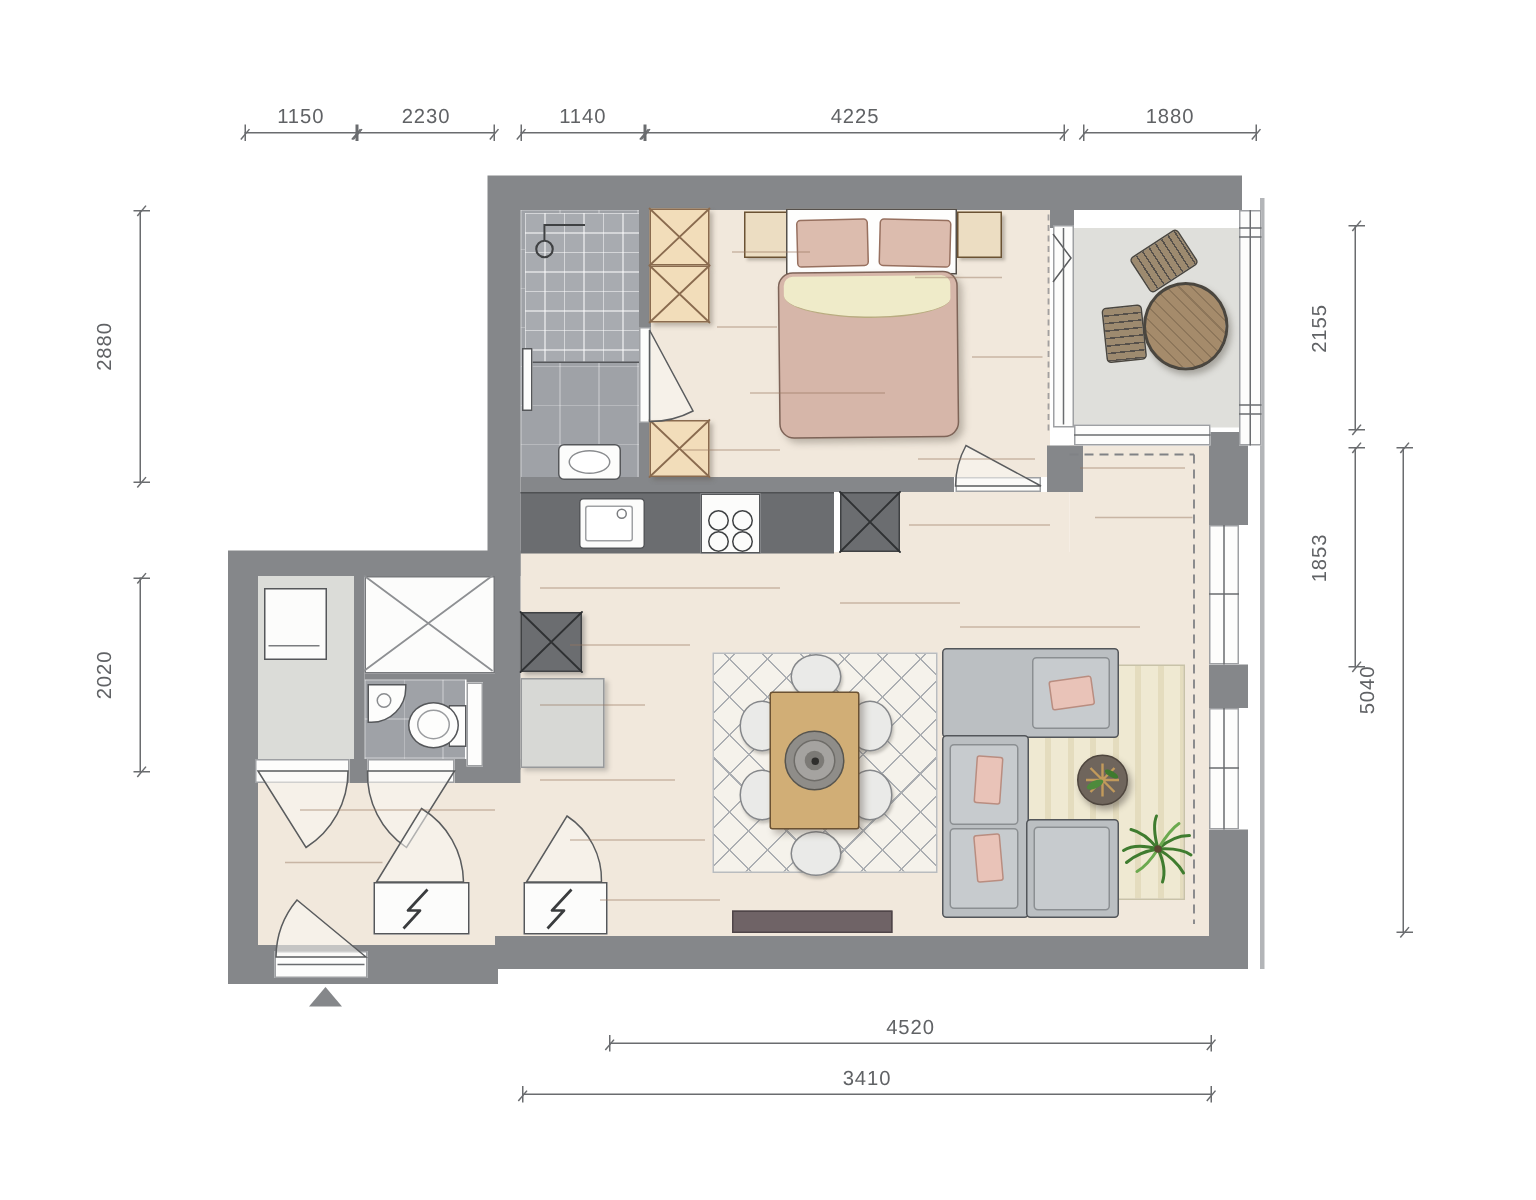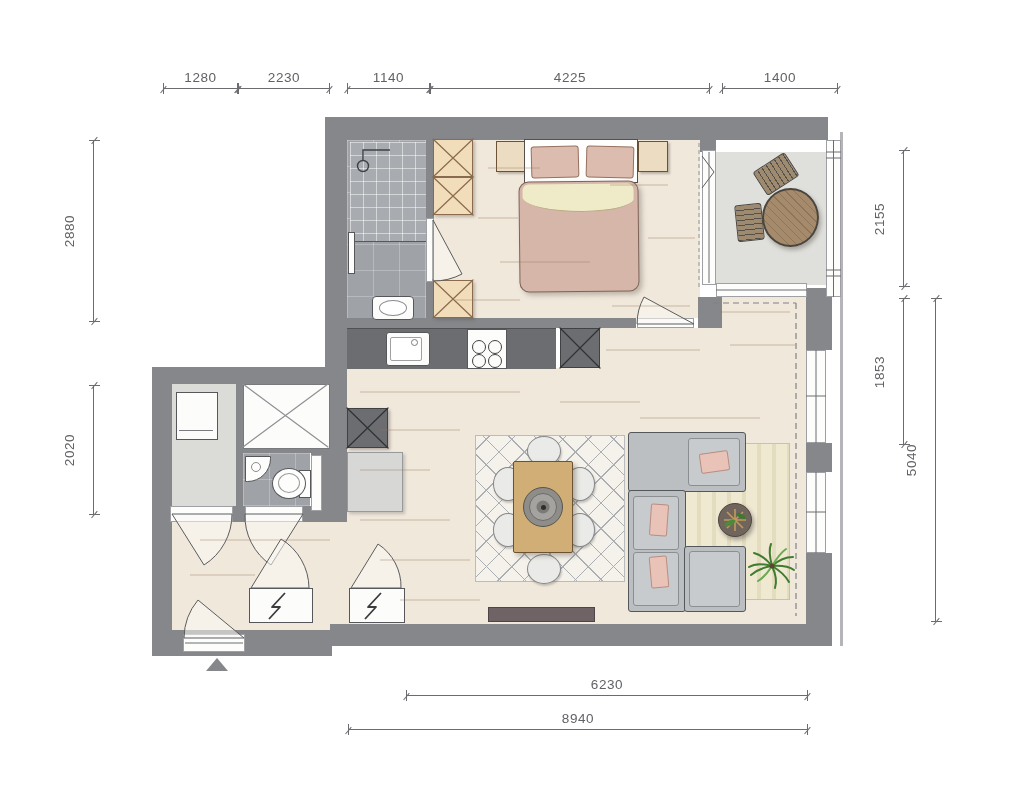--- a/index.html
+++ b/index.html
@@ -243,41 +243,41 @@
       <path d="M488,168 H540 M610,185 H668 M478,218 H518 M648,238 H695 M500,262 H590 M455,300 H520 M612,306 H690"></path>
       <path d="M720,312 H790 M730,345 H795"></path>
       <path d="M360,392 H520 M560,402 H640 M380,430 H460 M640,418 H760 M360,470 H430 M360,520 H450 M380,560 H470 M400,600 H480 M606,350 H700"></path>
       <path d="M200,540 H330 M190,575 H255"></path>
     </g>
   </svg>
 
   <div class="dim dim-h" style="left:163px;top:88px;width:75px;">
     <span class="sl l"></span>
       <span class="sl r"></span>
-    <span class="lbl">1280</span>
+    <span class="lbl">1150</span>
   </div>
   <div class="dim dim-h" style="left:238px;top:88px;width:92px;">
     <span class="sl l"></span>
       <span class="sl r"></span>
     <span class="lbl">2230</span>
   </div>
   <div class="dim dim-h" style="left:347px;top:88px;width:83px;">
     <span class="sl l"></span>
       <span class="sl r"></span>
     <span class="lbl">1140</span>
   </div>
   <div class="dim dim-h" style="left:430px;top:88px;width:280px;">
     <span class="sl l"></span>
       <span class="sl r"></span>
     <span class="lbl">4225</span>
   </div>
   <div class="dim dim-h" style="left:722px;top:88px;width:116px;">
     <span class="sl l"></span>
       <span class="sl r"></span>
-    <span class="lbl">1400</span>
+    <span class="lbl">1880</span>
   </div>
 
   <div class="dim dim-v" style="left:93px;top:140px;height:182px;">
     <span class="sl t"></span>
       <span class="sl b"></span>
     <span class="lbl">2880</span>
   </div>
   <div class="dim dim-v" style="left:93px;top:385px;height:130px;">
     <span class="sl t"></span>
       <span class="sl b"></span>
@@ -296,21 +296,21 @@
   </div>
   <div class="dim dim-v" style="left:935px;top:298px;height:324px;">
     <span class="sl t"></span>
       <span class="sl b"></span>
     <span class="lbl">5040</span>
   </div>
 
   <div class="dim dim-h" style="left:406px;top:695px;width:402px;">
     <span class="sl l"></span>
       <span class="sl r"></span>
-    <span class="lbl">6230</span>
+    <span class="lbl">4520</span>
   </div>
   <div class="dim dim-h" style="left:348px;top:729px;width:460px;">
     <span class="sl l"></span>
       <span class="sl r"></span>
-    <span class="lbl">8940</span>
+    <span class="lbl">3410</span>
   </div>
 
 </div>
 
 </body></html>

